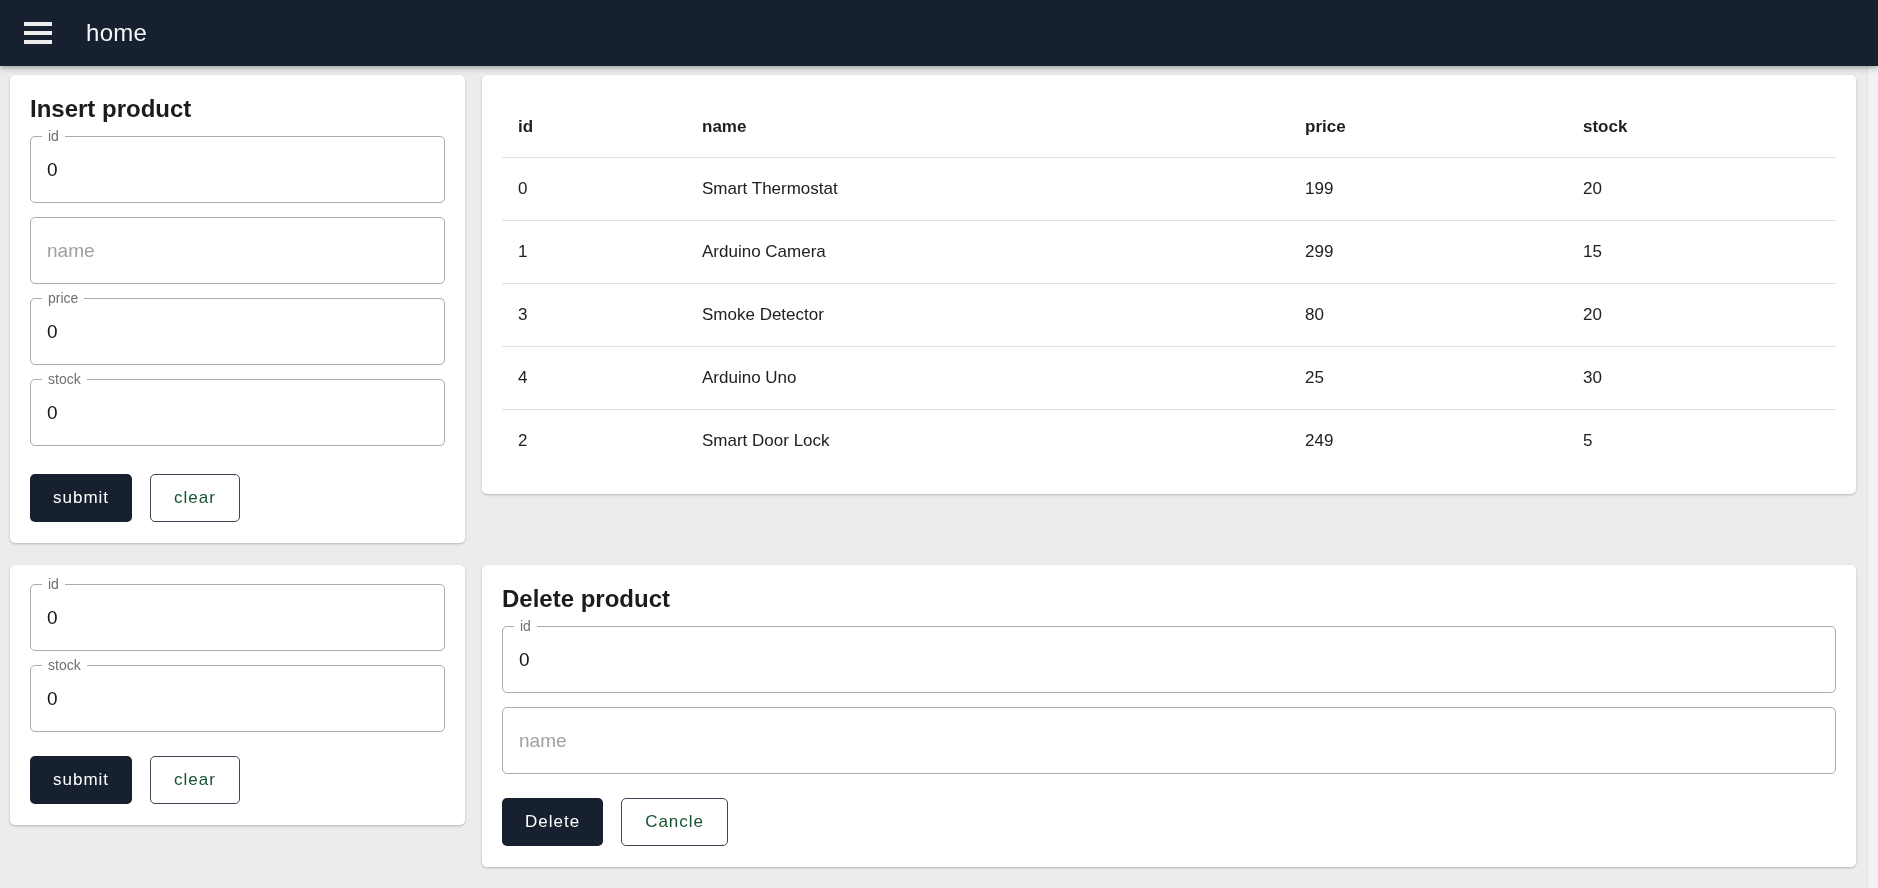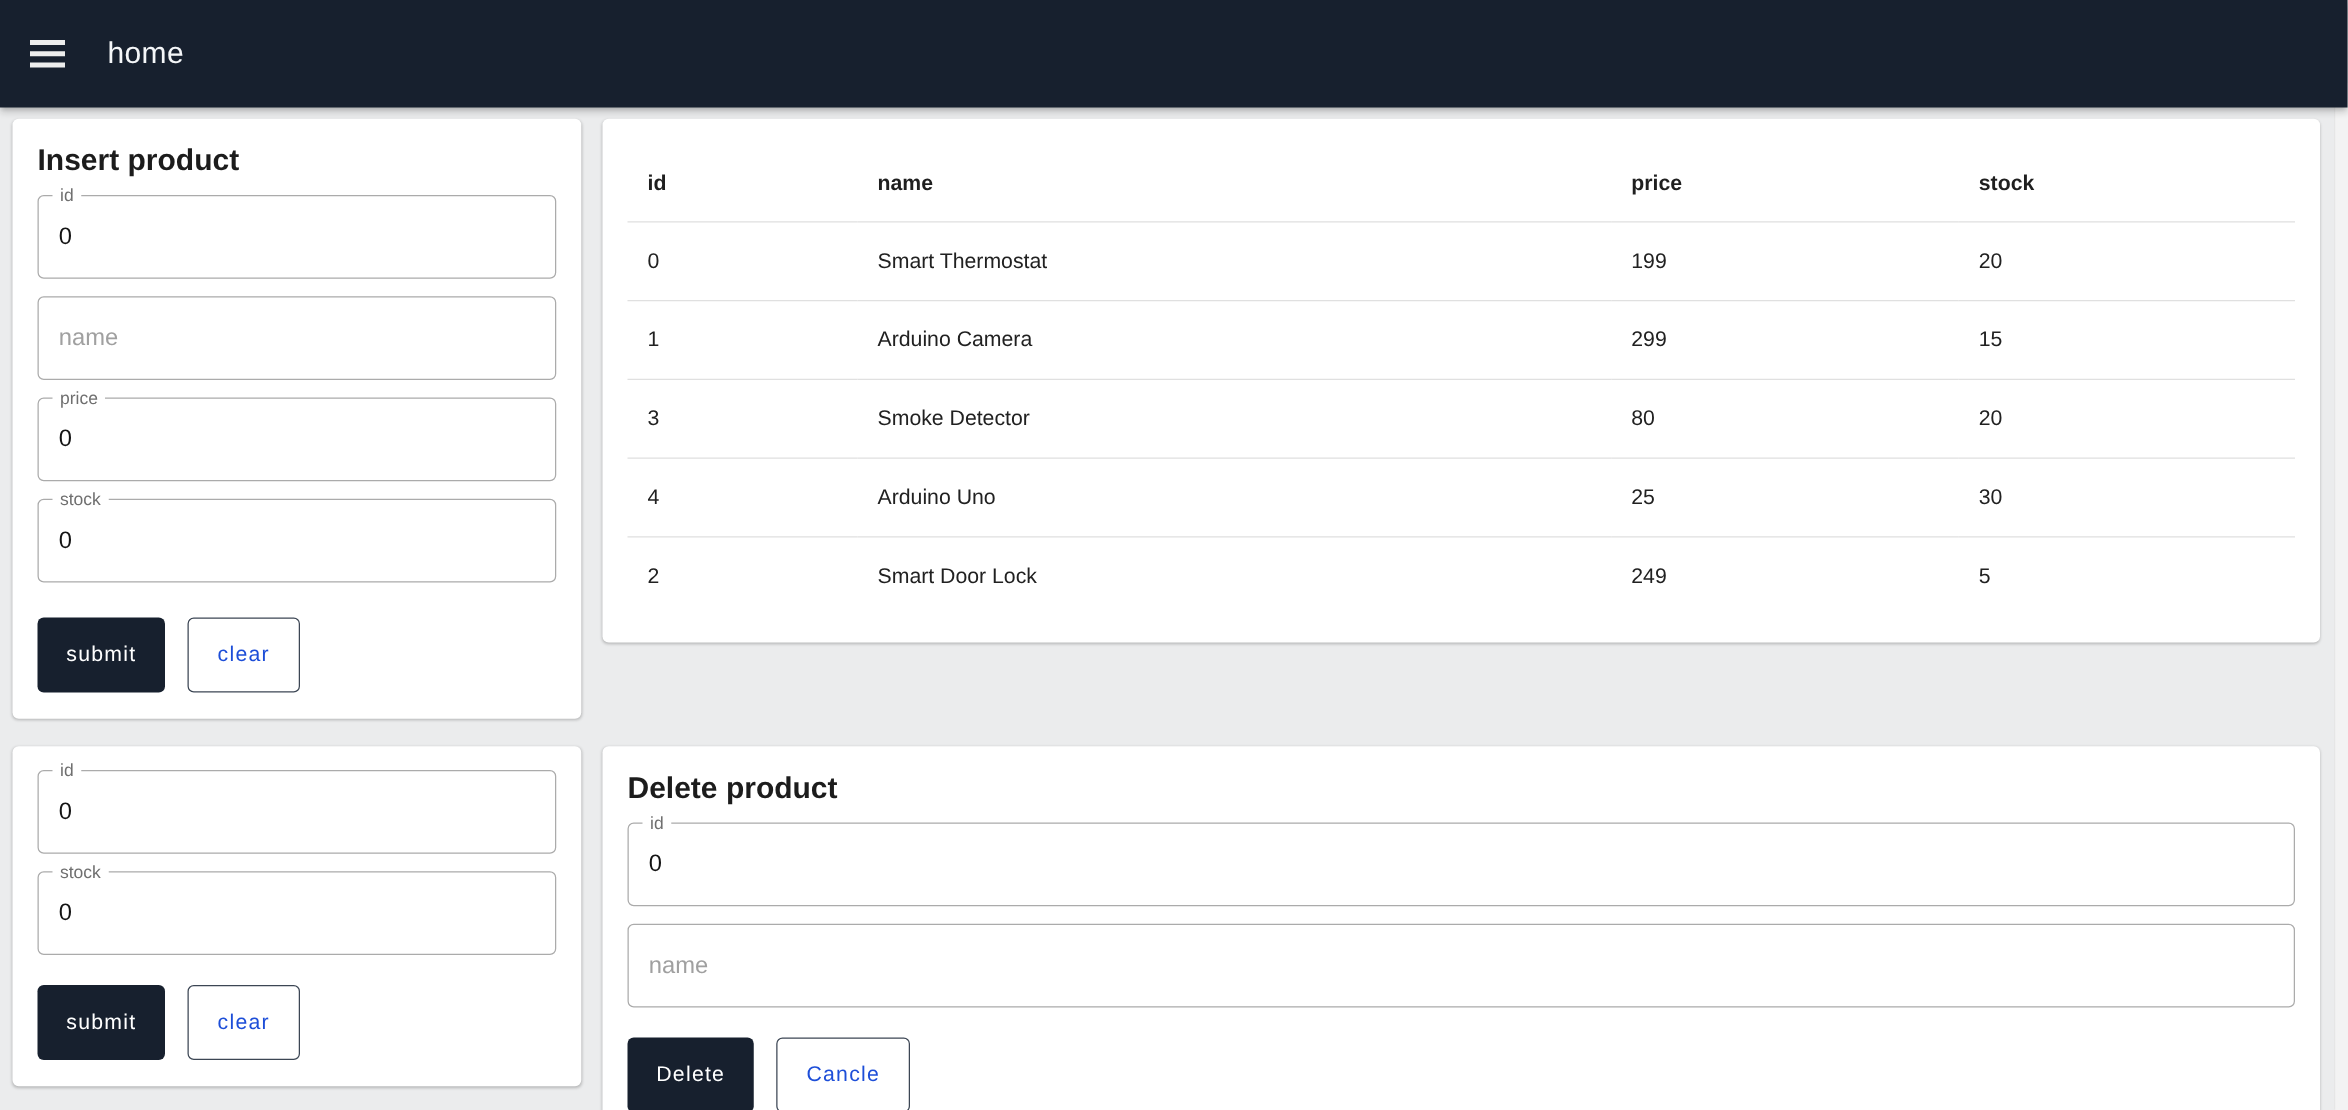--- a/index.html
+++ b/index.html
@@ -8,21 +8,21 @@
   }
   *{box-sizing:border-box;margin:0;padding:0;}
   html,body{width:1878px;height:888px;overflow:hidden;}
   body{
     font-family:"Liberation Sans","DejaVu Sans",sans-serif;
     background:var(--bg);
     color:#1a1a1a;
   }
   
   .appbar{
-    height:86px;
+    height:66px;
     background:var(--primary);
     display:flex;
     align-items:center;
     padding:0 24px;
     box-shadow:0 2px 4px -1px rgba(0,0,0,.2),0 4px 5px 0 rgba(0,0,0,.14);
     position:relative;
     z-index:5;
   }
   .menu-btn{
     width:30px;height:22px;
@@ -85,37 +85,37 @@
     width:100%;
     font-family:inherit;
     font-size:19px;
     color:#141414;
     background:transparent;
   }
   .field input::placeholder{color:#a0a0a0;opacity:1;}
   
   .btn-row{display:flex;gap:18px;margin-top:28px;}
   .btn{
-    height:60px;
+    height:48px;
     border-radius:5px;
     font-family:inherit;
     font-size:17px;
     letter-spacing:1px;
     padding:0 23px;
     cursor:pointer;
     line-height:46px;
   }
   .btn.contained{
     background:var(--primary);
     color:#fff;
     border:none;
   }
   .btn.outlined{
     background:#fff;
-    color:#1d4ed8;
+    color:#14532d;
     border:1px solid #3c4654;
   }
   
   table{width:100%;border-collapse:collapse;margin-top:1px;}
   col.c-id{width:184px;}
   col.c-name{width:603px;}
   col.c-price{width:278px;}
   th{
     text-align:left;
     font-size:17px;

